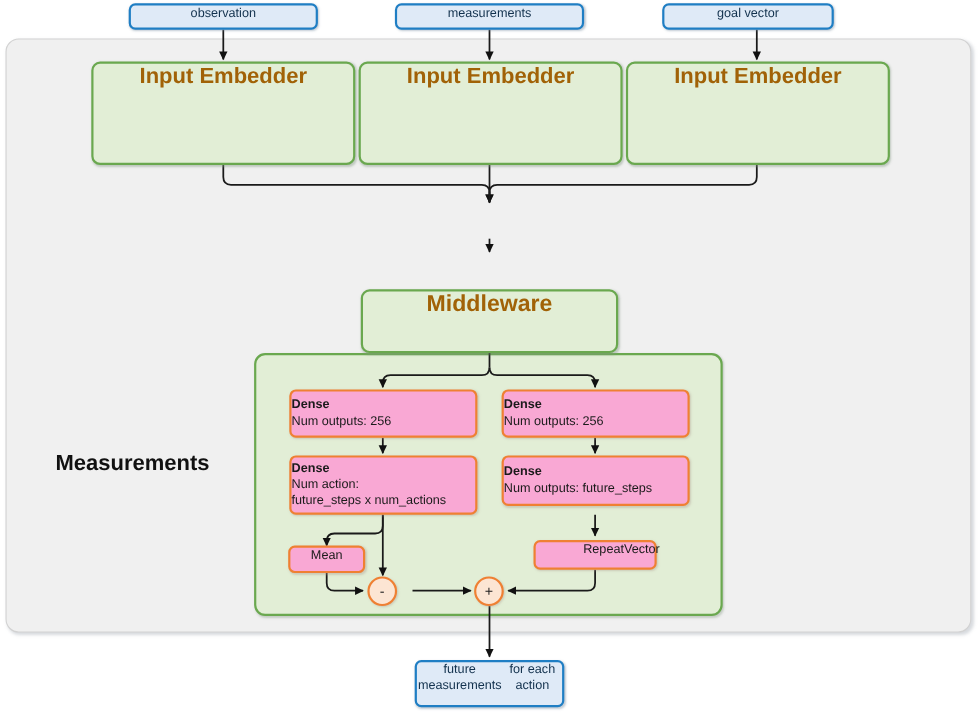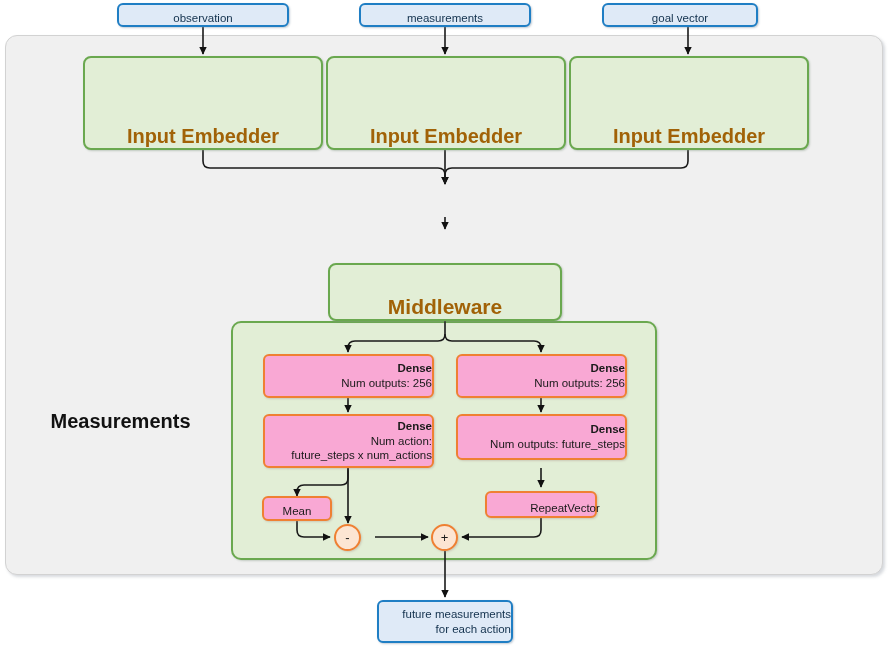--- a/index.html
+++ b/index.html
@@ -3,21 +3,21 @@
 <meta charset="utf-8">
 <style>
   html,body{margin:0;padding:0;background:#ffffff;}
   body{width:890px;height:650px;position:relative;overflow:hidden;
        font-family:"Liberation Sans","DejaVu Sans",sans-serif;}
 
   #stage{position:absolute;left:0;top:0;width:890px;height:650px;}
 
   .svg-layer{position:absolute;left:0;top:0;width:890px;height:650px;pointer-events:none;}
 
-  .node{position:absolute;box-sizing:border-box;display:flex;align-items:flex-end;
+  .node{position:absolute;box-sizing:border-box;display:flex;align-items:flex-start;
         justify-content:center;text-align:center;}
 
   
   .io-box{
      background:#dfeaf7;
      border:2.5px solid #1f7ec4;
      border-radius:6px;
      color:#12314d;
      font-size:11.5px;
      line-height:1.25;
@@ -213,18 +213,18 @@
   </div>
 
   <div class="node orange-box" style="left:485px;top:491px;width:112px;height:27px;padding-left:48px;">
     <span>RepeatVector</span>
   </div>
 
   <div class="op-circle" style="left:431px;top:524px;">
     <span>+</span>
   </div>
 
-  <div class="node io-box" style="left:377px;top:600px;width:136px;height:43px;flex-direction:column;">
+  <div class="node io-box" style="left:377px;top:600px;width:136px;height:43px;flex-direction:row;">
     <span>future measurements</span>
     <span>for each action</span>
   </div>
 
 </div>
 
 </body></html>

